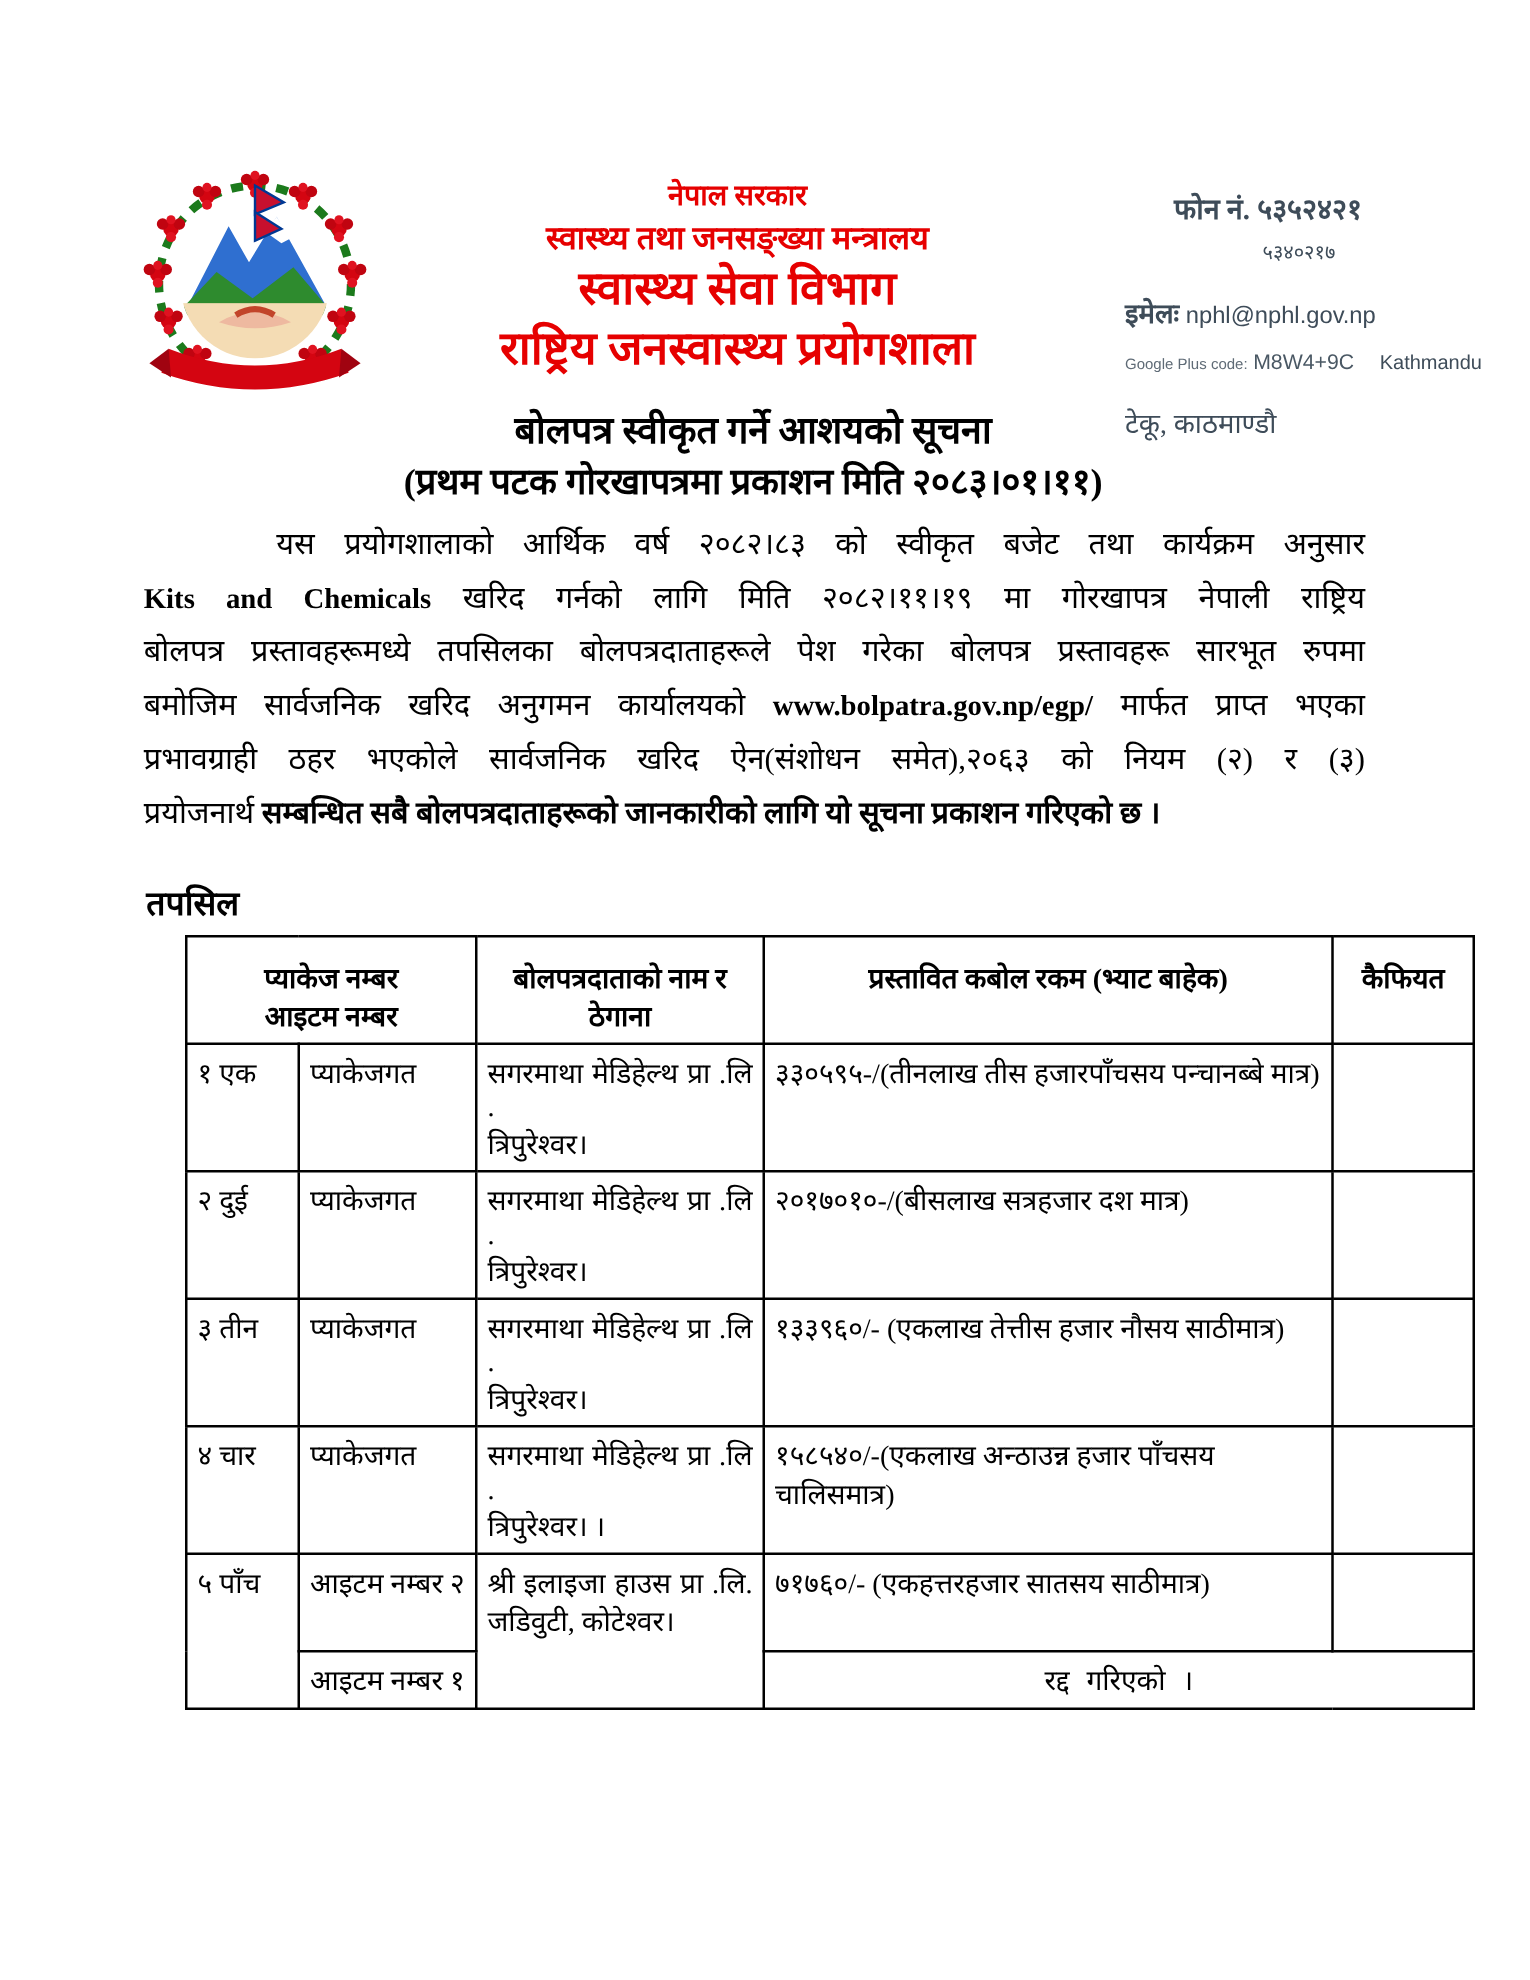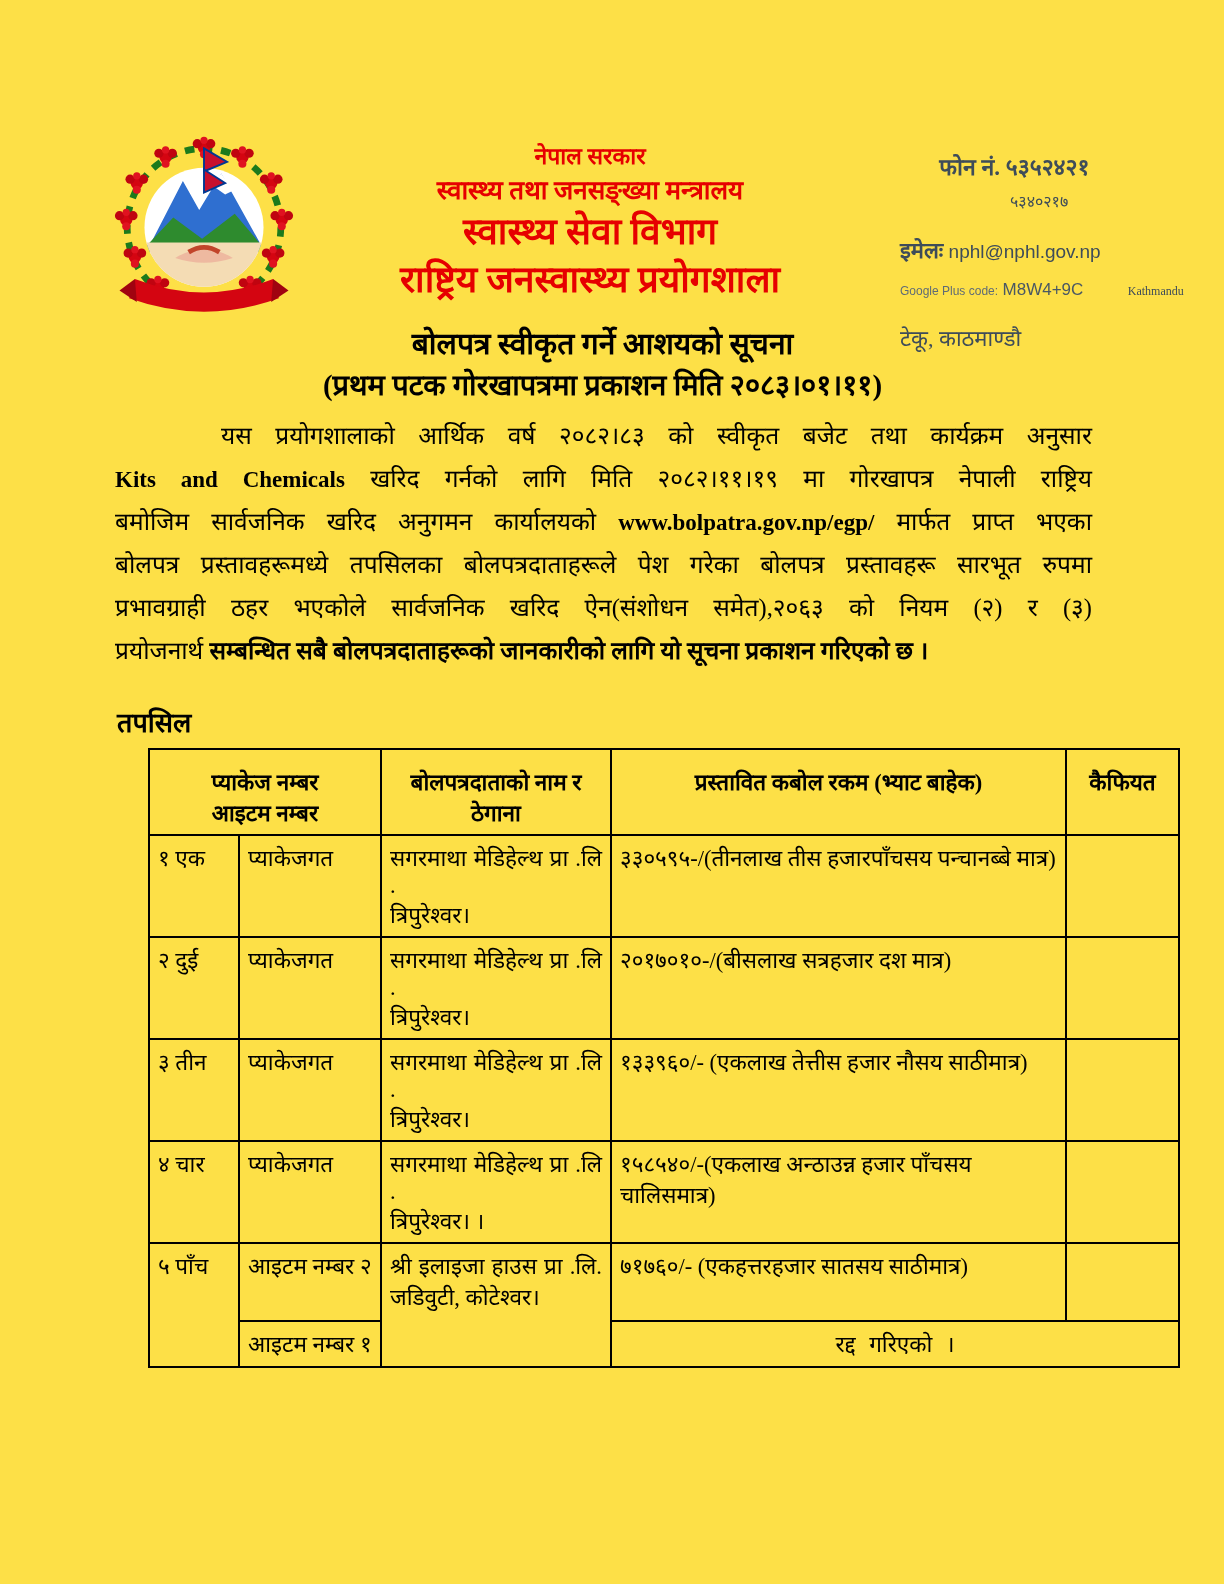--- a/index.html
+++ b/index.html
@@ -1,39 +1,39 @@
 <!DOCTYPE html>
 <html><head>
 <meta charset="utf-8">
 <style>
   * { margin:0; padding:0; box-sizing:border-box; }
   body { background:#888; }
   .page {
     position:relative; width:1224px; height:1584px; margin:0 auto;
-    background:#fde047; overflow:hidden;
+    background:#ffffff; overflow:hidden;
     font-family:"Liberation Serif", serif; color:#000;
   }
   
   .emblem { position:absolute; left:108px; top:133px; width:192px; height:196px; }
   .gov-block { position:absolute; left:290px; top:142px; width:600px; text-align:center; color:#e60000; font-weight:bold; }
   .gov-l1 { font-size:23px; line-height:30px; }
   .gov-l2 { font-size:26px; line-height:38px; }
   .gov-l3 { font-size:37px; line-height:44px; }
   .gov-l4 { font-size:37px; line-height:52px; }
   .contact { position:absolute; left:900px; top:150px; width:310px; color:#3e4c59; }
   .phone-row { font-size:23px; font-weight:bold; }
   .phone-label { display:inline-block; width:100px;text-align:right; }
   .phone2 { font-size:16px; font-weight:normal; margin:8px 0 0 110px; }
   .email-row { margin-top:22px; font-size:21px; }
   .email-label { font-weight:bold; font-size:22px; }
   .email-val { font-family:"Liberation Sans", sans-serif; font-size:19px; }
   .gplus-row { margin-top:16px; font-family:"Liberation Sans", sans-serif; color:#4a5864; white-space:nowrap; }
   .gplus-label { font-size:12px; color:#5f6b76; }
   .gplus-code { font-size:17px; }
-  .gplus-city { font-size:12px; margin-left:40px; color:#3e4c59;font-family:Liberation Serif, serif; }
+  .gplus-city { font-size:16px; margin-left:16px; color:#3e4c59; }
   .addr-row { margin-top:22px; font-size:22px; text-align:left; width:240px; }
   
   .title { position:absolute; left:115px; top:322px; width:975px; text-align:center; font-size:30px; font-weight:bold; }
   .subtitle { position:absolute; left:115px; top:364px; width:975px; text-align:center; font-size:29px; font-weight:bold; }
   
   .bodytext { position:absolute; left:115px; top:414px; width:977px; font-size:24.5px; }
   .bline { height:43px; line-height:43px; text-align:justify; text-align-last:justify; }
   .bline.lastline { text-align-last:left; }
   .indent1 { padding-left:106px; }
   .latin-serif-b { font-family:"Liberation Serif", serif; font-weight:bold; font-size:23px; }
@@ -134,26 +134,26 @@
 
   <div class="bodytext">
     <div class="bline indent1">
       <span>यस प्रयोगशालाको आर्थिक वर्ष २०८२।८३ को स्वीकृत बजेट तथा कार्यक्रम अनुसार</span>
     </div>
     <div class="bline">
       <span class="latin-serif-b">Kits and Chemicals</span>
       <span> खरिद गर्नको लागि मिति २०८२।११।१९ मा  गोरखापत्र नेपाली राष्ट्रिय</span>
     </div>
     <div class="bline">
+      <span>बोलपत्र प्रस्तावहरूमध्ये तपसिलका बोलपत्रदाताहरूले पेश गरेका बोलपत्र प्रस्तावहरू सारभूत रुपमा</span>
+    </div>
+    <div class="bline">
       <span>बमोजिम सार्वजनिक खरिद अनुगमन कार्यालयको </span>
       <span class="latin-serif-b">www.bolpatra.gov.np/egp/</span>
       <span> मार्फत प्राप्त  भएका</span>
-    </div>
-    <div class="bline">
-      <span>बोलपत्र प्रस्तावहरूमध्ये तपसिलका बोलपत्रदाताहरूले पेश गरेका बोलपत्र प्रस्तावहरू सारभूत रुपमा</span>
     </div>
     <div class="bline">
       <span>प्रभावग्राही ठहर भएकोले सार्वजनिक खरिद ऐन(संशोधन समेत),२०६३ को नियम (२) र (३)</span>
     </div>
     <div class="bline lastline">
       <span>प्रयोजनार्थ </span>
       <span class="boldseg">सम्बन्धित सबै बोलपत्रदाताहरूको जानकारीको लागि यो सूचना प्रकाशन गरिएको छ  ।</span>
     </div>
   </div>
 

